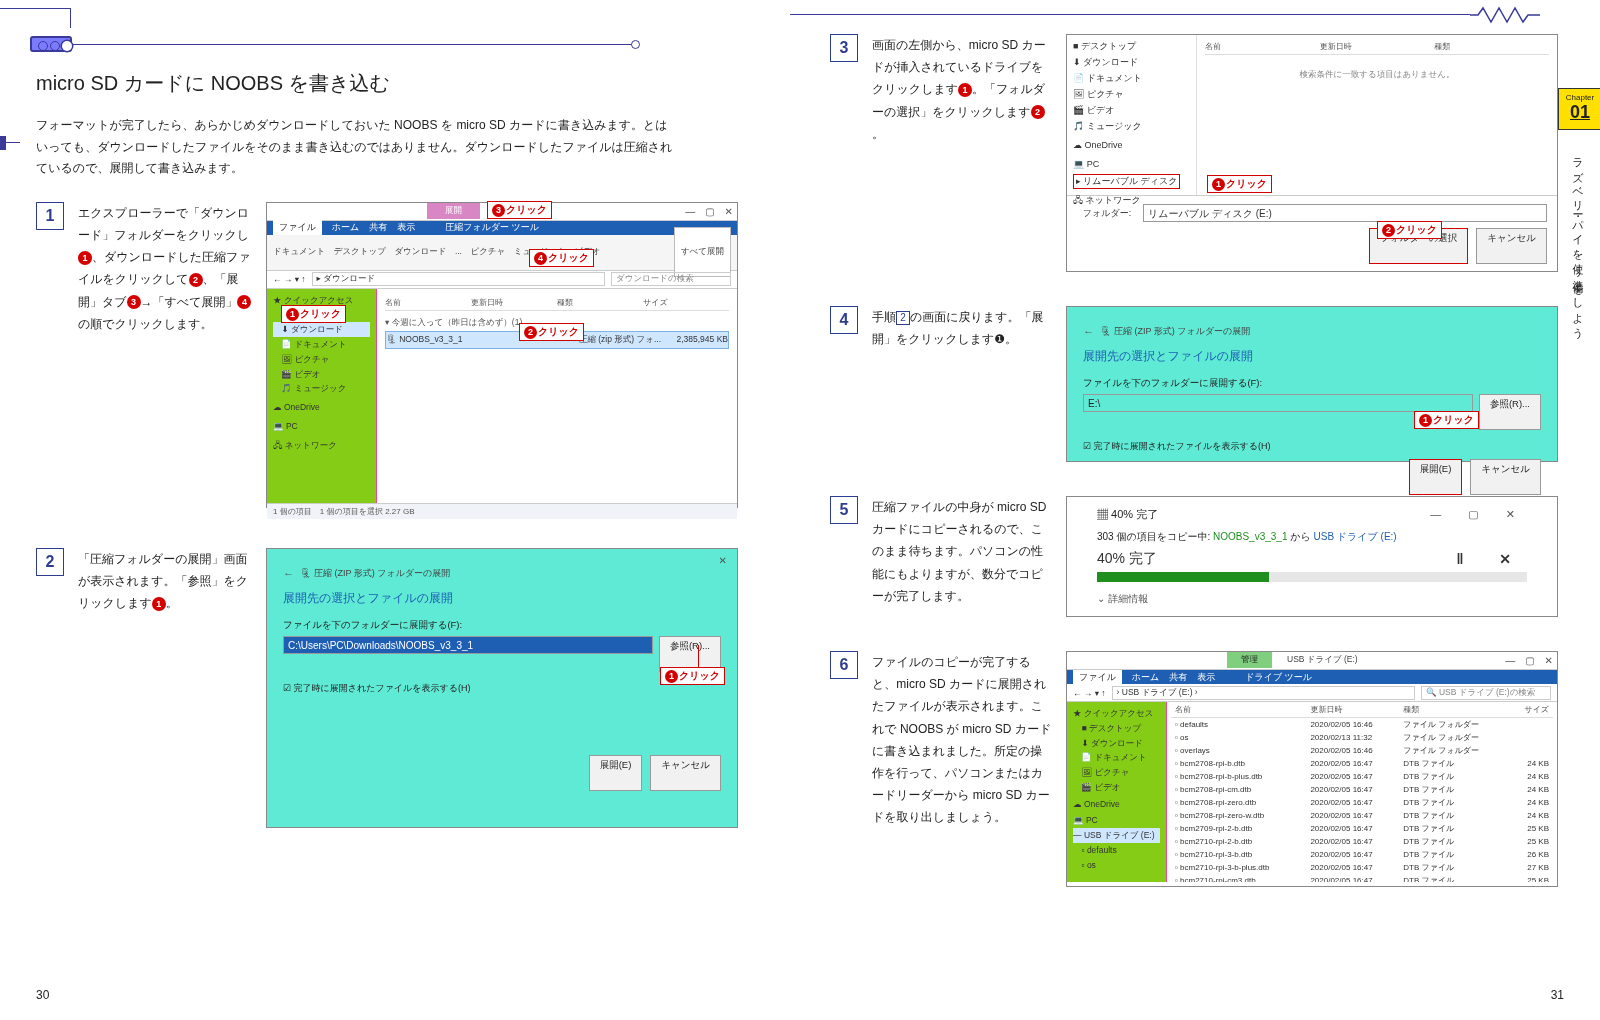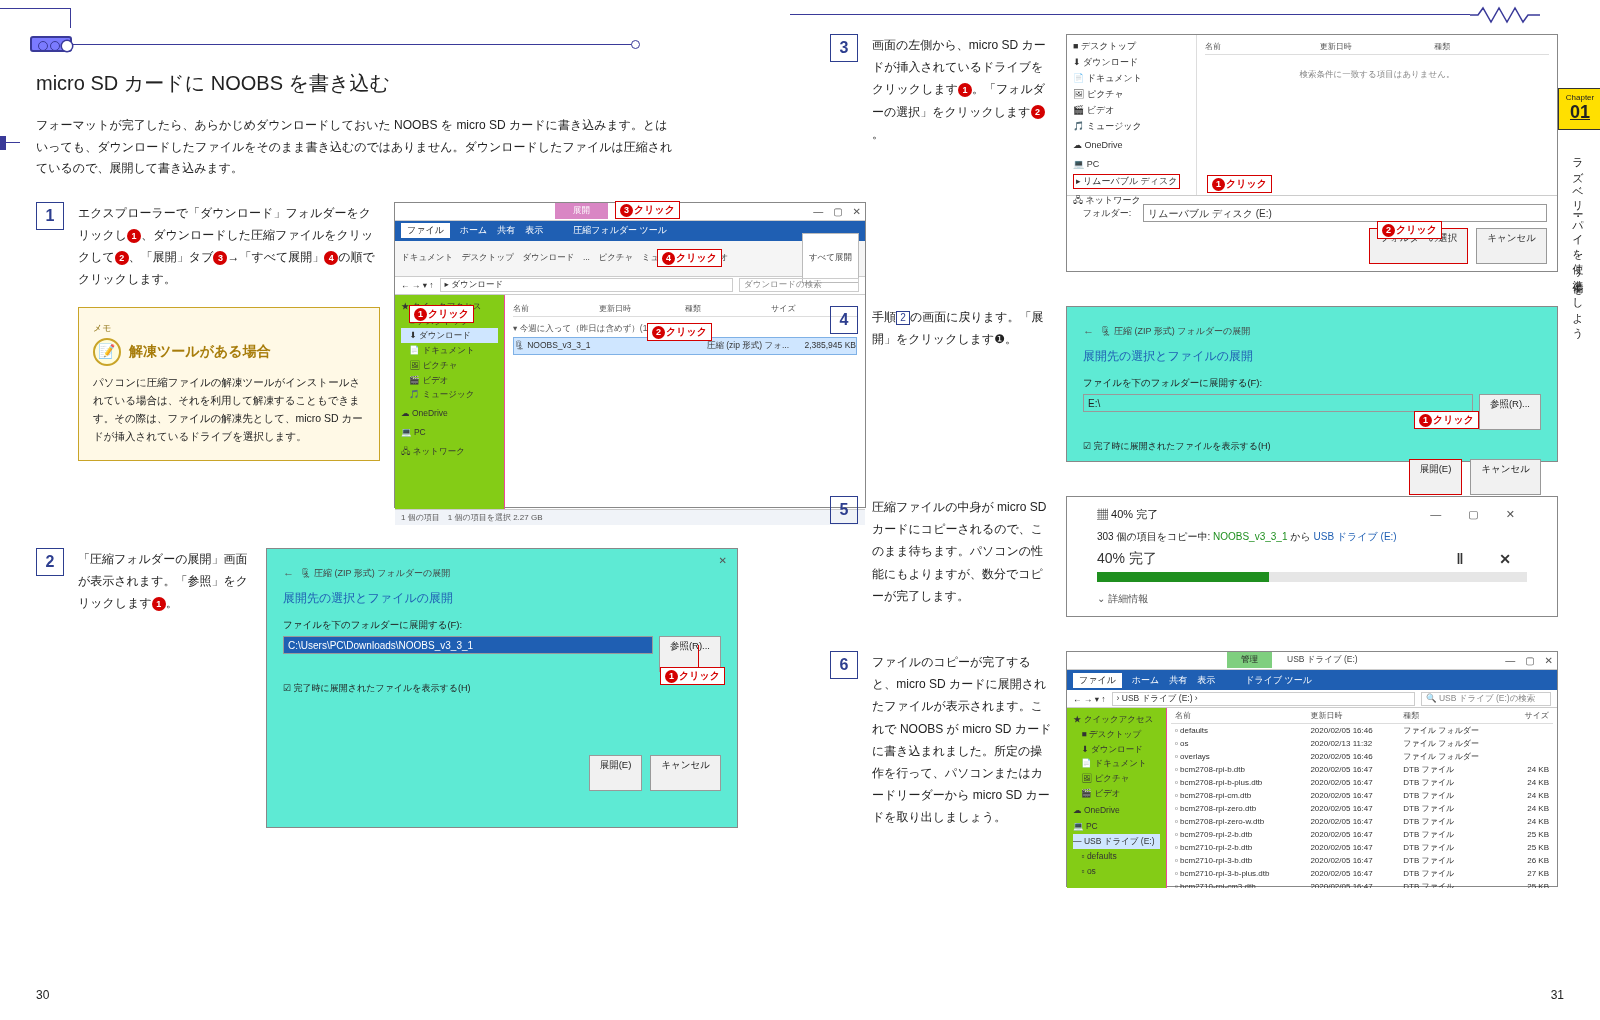--- a/index.html
+++ b/index.html
@@ -43,21 +43,21 @@
 
 .memo { width:302px; border:1.5px solid #c9a428; background:#fff9e6; padding:12px 14px 14px; margin-top:16px; position:relative; }
 .memo-sub { font-size:9px; color:#8b6d0b; margin-bottom:2px; }
 .memo-title { font-size:14px; font-weight:bold; color:#a77c0a; margin-bottom:8px; display:flex; align-items:center; gap:8px; }
 .memo-icon { width:28px; height:28px; border:2px solid #c9a428; border-radius:50%; background:#fffcdc; display:flex; align-items:center; justify-content:center; font-size:14px; }
 .memo-body { font-size:10.5px; line-height:1.7; }
 
 
 .win { border:1px solid #888; background:#fff; font-size:9px; color:#333; position:relative; }
 .win-bar { height:18px; background:#fff; border-bottom:1px solid #ccc; display:flex; justify-content:flex-end; align-items:center; padding:0 4px; gap:10px; font-size:10px; color:#555;}
-.win-ribbon { height:20px; background:#1f5fb3; color:#fff; display:flex; align-items:center; padding:0 6px; gap:10px; font-size:9px;}
+.win-ribbon { height:14px; background:#1f5fb3; color:#fff; display:flex; align-items:center; padding:0 6px; gap:10px; font-size:9px;}
 .win-ribbon span.active { background:#fff; color:#222; padding:1px 6px; }
 .win-toolbar { height:36px; border-bottom:1px solid #ccc; background:#f5f5f5; display:flex; align-items:center; padding:0 6px; gap:6px; font-size:8.5px; color:#444;}
 .win-body { display:flex; }
 .win-nav { width:110px; border-right:1px solid #ec4899; background:#84cc16; padding:4px 6px; font-size:8.5px; line-height:1.5; color:#333;}
 .win-nav div { padding:1px 0; }
 .win-nav .hl { background:#cfe6ff; }
 .win-content { flex:1; padding:6px 8px; font-size:8.5px; }
 .win-status { height:16px; border-top:1px solid #ccc; background:#f0f3f8; font-size:8px; padding:0 6px; line-height:16px; color:#555;}
 .win-cols { display:flex; border-bottom:1px solid #ddd; font-size:8px; color:#555; padding:2px 0;}
 .win-cols span { flex:1; }
@@ -139,28 +139,20 @@
 <div class="deco-left-bar"></div>
 
 <div class="col-left">
   <h2 class="section-title">micro SD カードに NOOBS を書き込む</h2>
   <p class="lead">フォーマットが完了したら、あらかじめダウンロードしておいた NOOBS を micro SD カードに書き込みます。とはいっても、ダウンロードしたファイルをそのまま書き込むのではありません。ダウンロードしたファイルは圧縮されているので、展開して書き込みます。</p>
 
   <div class="step">
     <div class="step-num">1</div>
     <div class="step-text">
       エクスプローラーで「ダウンロード」フォルダーをクリックし<span class="bnum">1</span>、ダウンロードした圧縮ファイルをクリックして<span class="bnum">2</span>、「展開」タブ<span class="bnum">3</span>→「すべて展開」<span class="bnum">4</span>の順でクリックします。
-      <div class="memo">
-        <div class="memo-sub">メモ</div>
-        <div class="memo-title">
-          <span class="memo-icon">📝</span>
-          <span>解凍ツールがある場合</span>
-        </div>
-        <div class="memo-body">パソコンに圧縮ファイルの解凍ツールがインストールされている場合は、それを利用して解凍することもできます。その際は、ファイルの解凍先として、micro SD カードが挿入されているドライブを選択します。</div>
-      </div>
     </div>
     <div class="step-fig">
       <div class="win" style="width:472px; height:306px;">
         <div class="win-bar">
             <span>—</span>
             <span>▢</span>
             <span>✕</span>
           </div>
         <div style="position:absolute; top:0; left:160px; background:#d986c4; color:#fff; font-size:8.5px; padding:2px 18px;">展開</div>
         <div class="win-ribbon">

